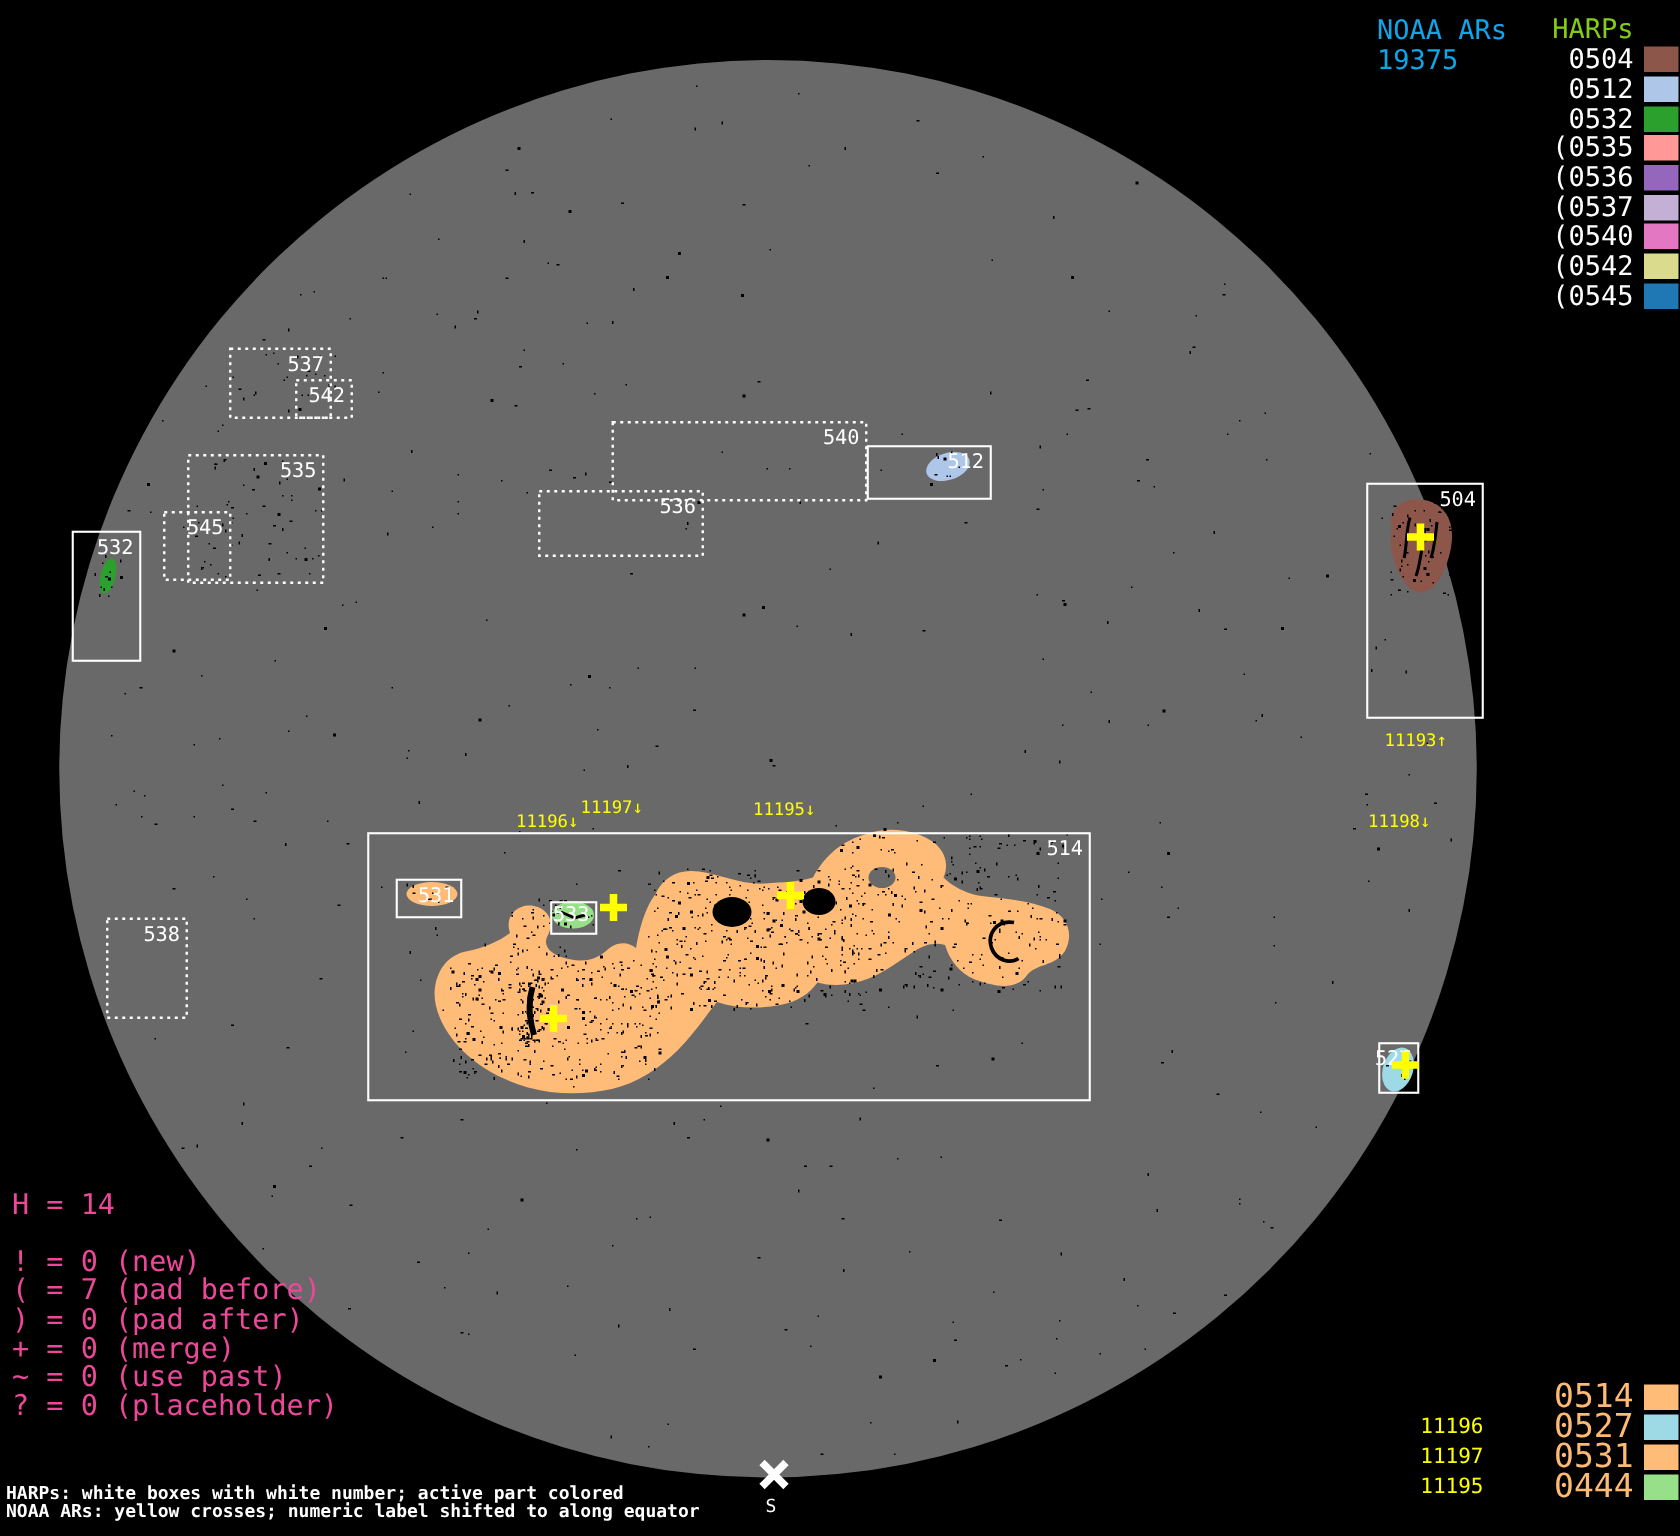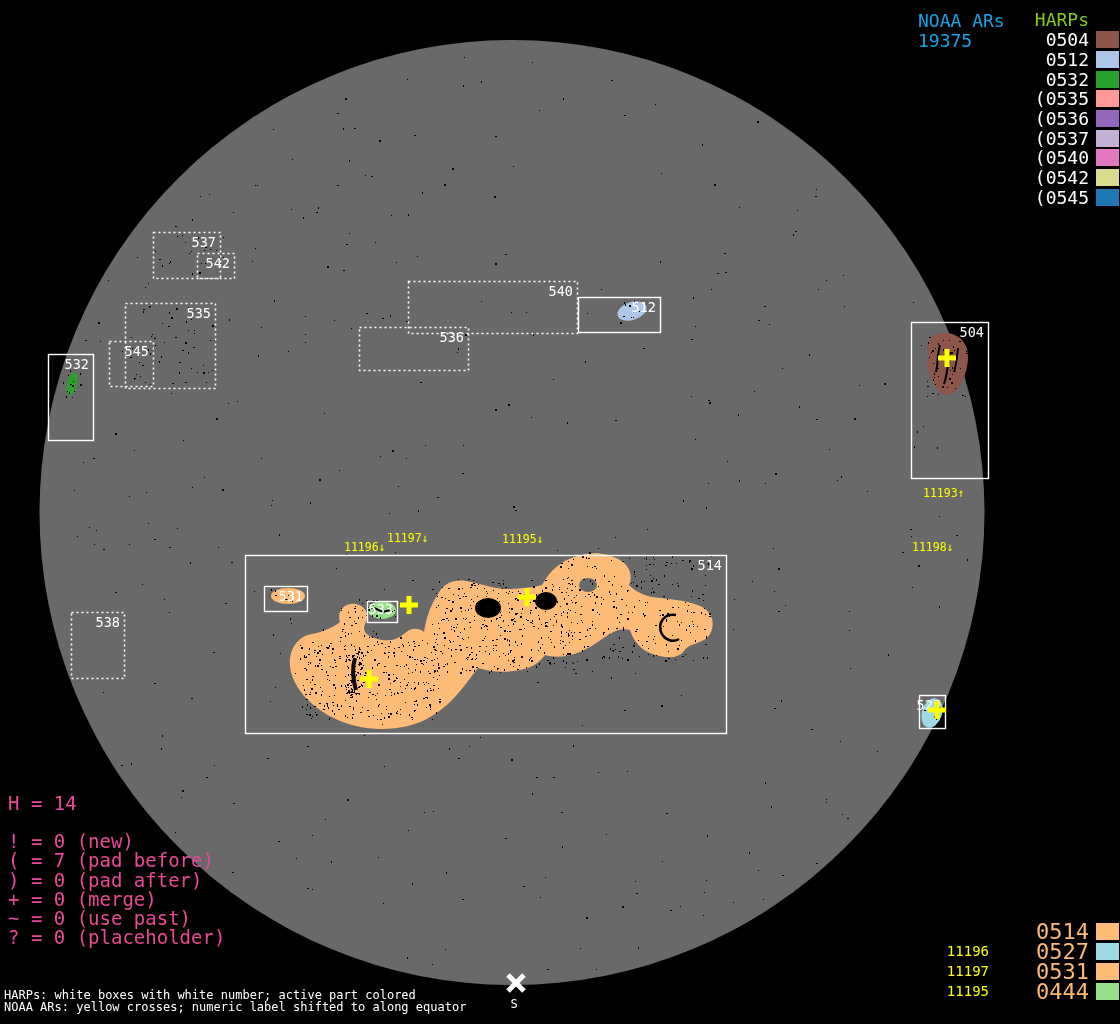--- a/index.html
+++ b/index.html
@@ -13,21 +13,21 @@
   .tr-row{display:flex;justify-content:flex-end;align-items:center;height:19.7px;}
   .num{color:#fff;font-size:18px;}
   .swatch{width:23px;height:17px;margin-left:7px;margin-right:1px;flex:0 0 auto;}
   .bottom-right{position:absolute;right:0;top:921px;}
   .br-row{display:flex;justify-content:flex-end;align-items:center;height:20px;}
   .br-noaa{color:#ffff00;font-size:14px;width:110px;text-align:right;}
   .br-harp{color:#fdba74;font-size:22px;width:100px;text-align:right;}
   .stats{position:absolute;left:8px;top:792px;color:#ec4899;font-size:19px;}
   .stats .hline{height:38px;}
   .stats .sline{height:19.3px;}
-  .footnotes{position:absolute;left:4px;top:990px;color:#fff;font-size:12px;line-height:11.5px;white-space:pre;}
+  .footnotes{position:absolute;left:4px;top:990px;color:#fff;font-size:12px;line-height:11.5px;white-space:pre;font-weight:bold;}
 </style>
 </head>
 <body>
 
 <div class="stage">
 
   <svg width="1120" height="1024" viewBox="0 0 1120 1024">
     <circle cx="512" cy="512.5" r="472.5" fill="#696969"></circle>
 
     <path fill="#FFBB78" d="

